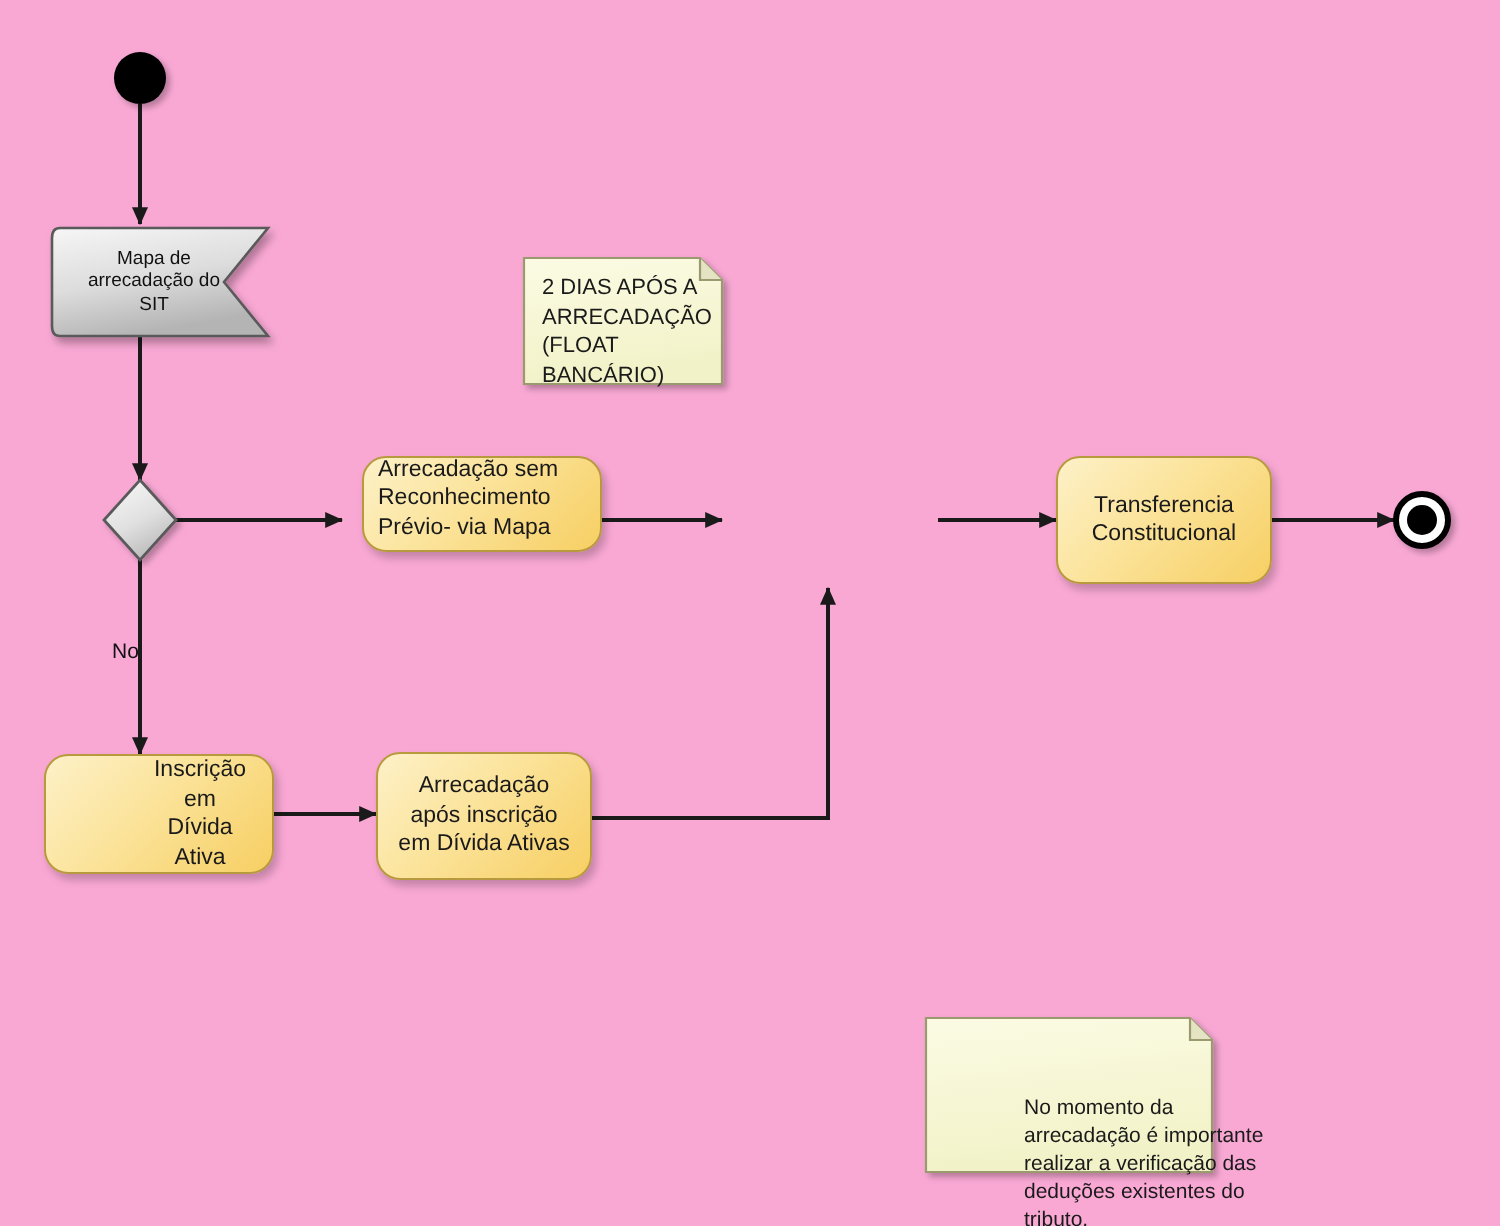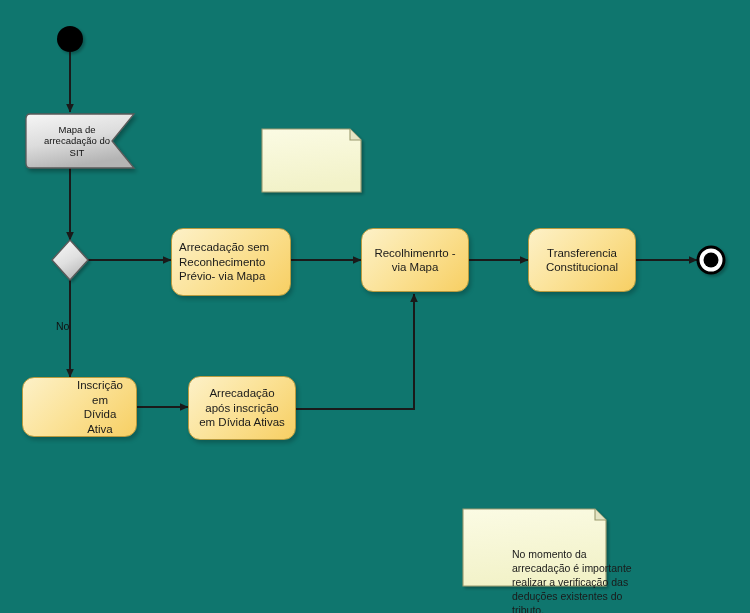--- a/index.html
+++ b/index.html
@@ -7,21 +7,21 @@
     padding: 0;
     background: #ffffff;
   }
   body {
     font-family: "Liberation Sans", sans-serif;
   }
   #canvas {
     position: relative;
     width: 750px;
     height: 613px;
-    background: #0f766e;
+    background: #f9a8d4;
     overflow: hidden;
   }
   .layer-svg {
     position: absolute;
     left: 0;
     top: 0;
     width: 750px;
     height: 613px;
   }
   
@@ -164,47 +164,49 @@
       <path d="M 595 509 L 595 520 L 606 520" fill="#e4e4c4" stroke="#9a9a6e" stroke-width="1.1"></path>
     </g>
   </svg>
 
   <div class="signal" style="left:26px; top:114px; width:108px; height:54px;">
     <div class="label">Mapa de
 arrecadação do
 SIT</div>
   </div>
 
-  <div class="activity left" style="left:171px; top:228px; width:120px; height:68px;">
+  <div class="activity left" style="left:181px; top:228px; width:120px; height:48px;align-items:flex-end;">
     <span class="txt">Arrecadação sem
 Reconhecimento
 Prévio- via Mapa</span>
   </div>
 
-  <div class="activity center" style="left:361px; top:228px; width:108px; height:64px;">
-    <span class="txt">Recolhimenrto -
-via Mapa</span>
-  </div>
 
   <div class="activity center" style="left:528px; top:228px; width:108px; height:64px;justify-content:center;">
     <span class="txt">Transferencia
 Constitucional</span>
   </div>
 
   <div class="activity center" style="left:22px; top:377px; width:115px; height:60px;padding-left:48px;">
     <span class="txt">Inscrição em
 Dívida Ativa</span>
   </div>
 
   <div class="activity center" style="left:188px; top:376px; width:108px; height:64px;">
     <span class="txt">Arrecadação
 após inscrição
 em Dívida Ativas</span>
   </div>
 
+  <div class="note caps" style="left:262px; top:129px; width:99px; height:63px;">
+    <div class="ntext">2 DIAS APÓS A
+ARRECADAÇÃO
+(FLOAT
+BANCÁRIO)</div>
+  </div>
 
   <div class="note" style="left:463px; top:539px; width:143px; height:77px;margin-left:40px;">
     <div class="ntext">No momento da
 arrecadação é importante
 realizar a verificação das
 deduções existentes do
 tributo.</div>
   </div>
 
   <div class="edge-label" style="left:56px; top:320px;">No</div>

